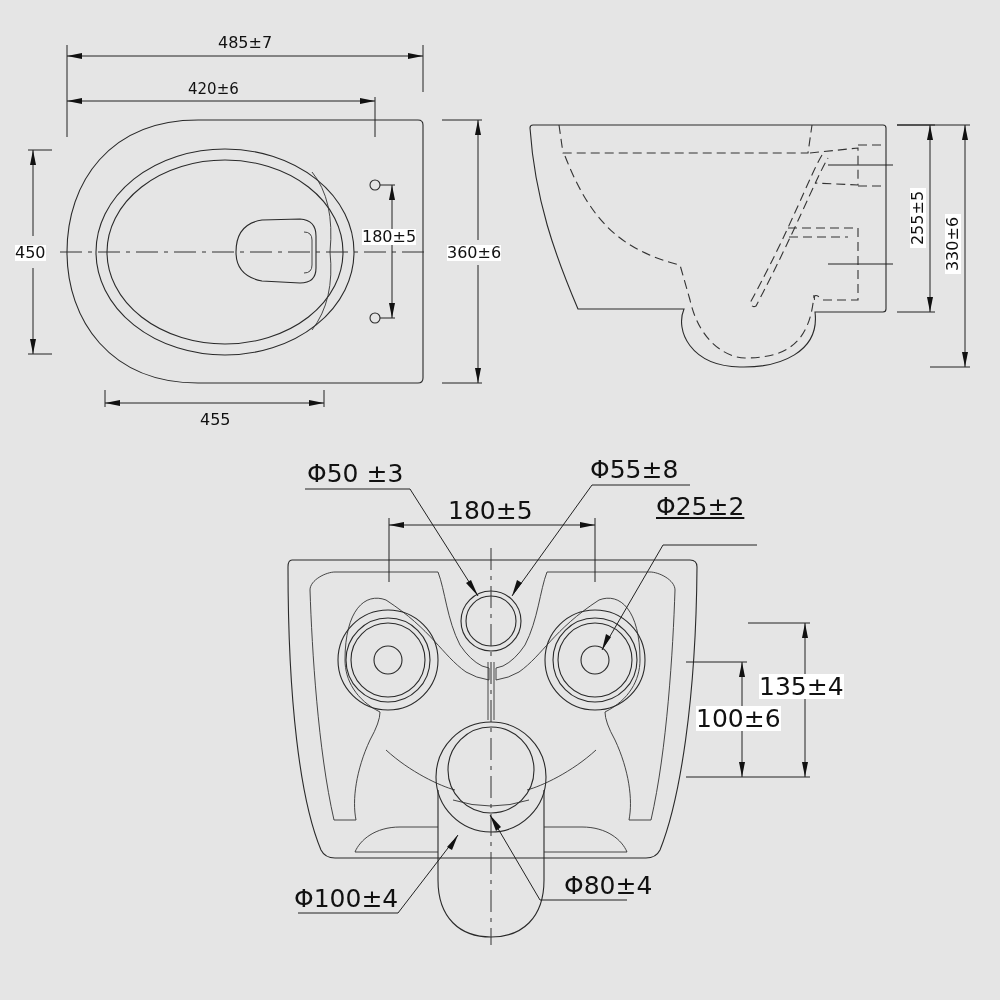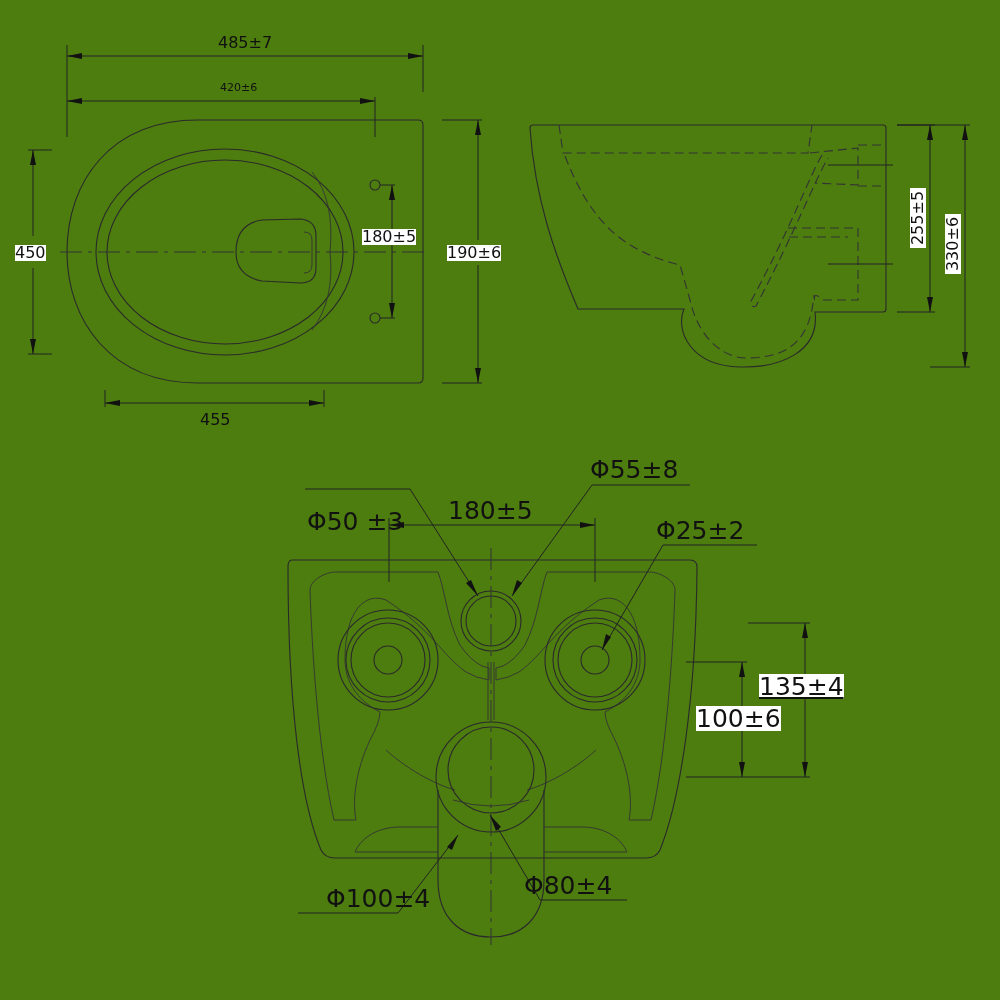--- a/index.html
+++ b/index.html
@@ -1,25 +1,25 @@
 <!DOCTYPE html>
 <html><head>
   <meta charset="utf-8">
   <style>
     html, body { margin: 0; padding: 0; background: #ffffff; }
-    #canvas { position: relative; width: 1000px; height: 1000px; background: #4d7c0f; overflow: hidden; }
+    #canvas { position: relative; width: 1000px; height: 1000px; background: #e5e5e5; overflow: hidden; }
     svg { position: absolute; left: 0; top: 0; }
     .ln { fill: none; stroke: #2a2a2a; stroke-width: 1.1; }
     .thin { fill: none; stroke: #333; stroke-width: 0.9; }
     .dash { fill: none; stroke: #333; stroke-width: 1.1; stroke-dasharray: 9 5; }
     .center { fill: none; stroke: #333; stroke-width: 1; stroke-dasharray: 22 6 4 6; }
     .dim { fill: none; stroke: #222; stroke-width: 1; }
     .arrow { fill: #111; stroke: none; }
     .lbl { position: absolute; font-family: "DejaVu Sans", sans-serif; color: #111; white-space: nowrap; line-height: 1; }
-    .s15 { font-size: 11px; margin-left: 32px; }
+    .s15 { font-size: 15px; }
     .s16 { font-size: 16px; }
     .s25 { font-size: 25px; }
     .vert { transform: rotate(-90deg); transform-origin: center center; }
   </style>
 </head>
 <body>
 
 <div id="canvas">
 
 <svg width="1000" height="1000" viewBox="0 0 1000 1000">
@@ -184,28 +184,28 @@
     <line class="dim" x1="540" y1="900" x2="627" y2="900"></line>
     <line class="dim" x1="540" y1="900" x2="490" y2="815"></line>
     <polygon class="arrow" points="490,815 501,827 496,831"></polygon>
   </g>
 </svg>
 
 <div class="lbl s16" style="left:218px;top:35px;">485±7</div>
 <div class="lbl s15" style="left:188px;top:82px;">420±6</div>
 <div class="lbl s16" style="left:15px;top:245px;background:#fff;">450</div>
 <div class="lbl s16" style="left:362px;top:229px;background:#fff;">180±5</div>
-<div class="lbl s16" style="left:447px;top:245px;background:#fff;">190±6</div>
+<div class="lbl s16" style="left:447px;top:245px;background:#fff;">360±6</div>
 <div class="lbl s16" style="left:200px;top:412px;">455</div>
 
 <div class="lbl s16 vert" style="left:888px;top:210px;width:60px;text-align:center;background:#fff;">255±5</div>
 <div class="lbl s16 vert" style="left:923px;top:236px;width:60px;text-align:center;background:#fff;">330±6</div>
 
-<div class="lbl s25" style="left:307px;top:461px;margin-top:48px;">Φ50 ±3</div>
+<div class="lbl s25" style="left:307px;top:461px;">Φ50 ±3</div>
 <div class="lbl s25" style="left:590px;top:457px;">Φ55±8</div>
 <div class="lbl s25" style="left:448px;top:498px;">180±5</div>
-<div class="lbl s25" style="left:656px;top:518px;">Φ25±2</div>
-<div class="lbl s25" style="left:759px;top:674px;background:#fff;text-decoration:underline;">135±4</div>
+<div class="lbl s25" style="left:656px;top:494px;text-decoration:underline;">Φ25±2</div>
+<div class="lbl s25" style="left:759px;top:674px;background:#fff;">135±4</div>
 <div class="lbl s25" style="left:696px;top:706px;background:#fff;">100±6</div>
-<div class="lbl s25" style="left:294px;top:886px;margin-left:32px;">Φ100±4</div>
-<div class="lbl s25" style="left:524px;top:873px;text-align:center;">Φ80±4</div>
+<div class="lbl s25" style="left:294px;top:886px;">Φ100±4</div>
+<div class="lbl s25" style="left:564px;top:873px;text-align:center;">Φ80±4</div>
 
 </div>
 
 </body></html>

